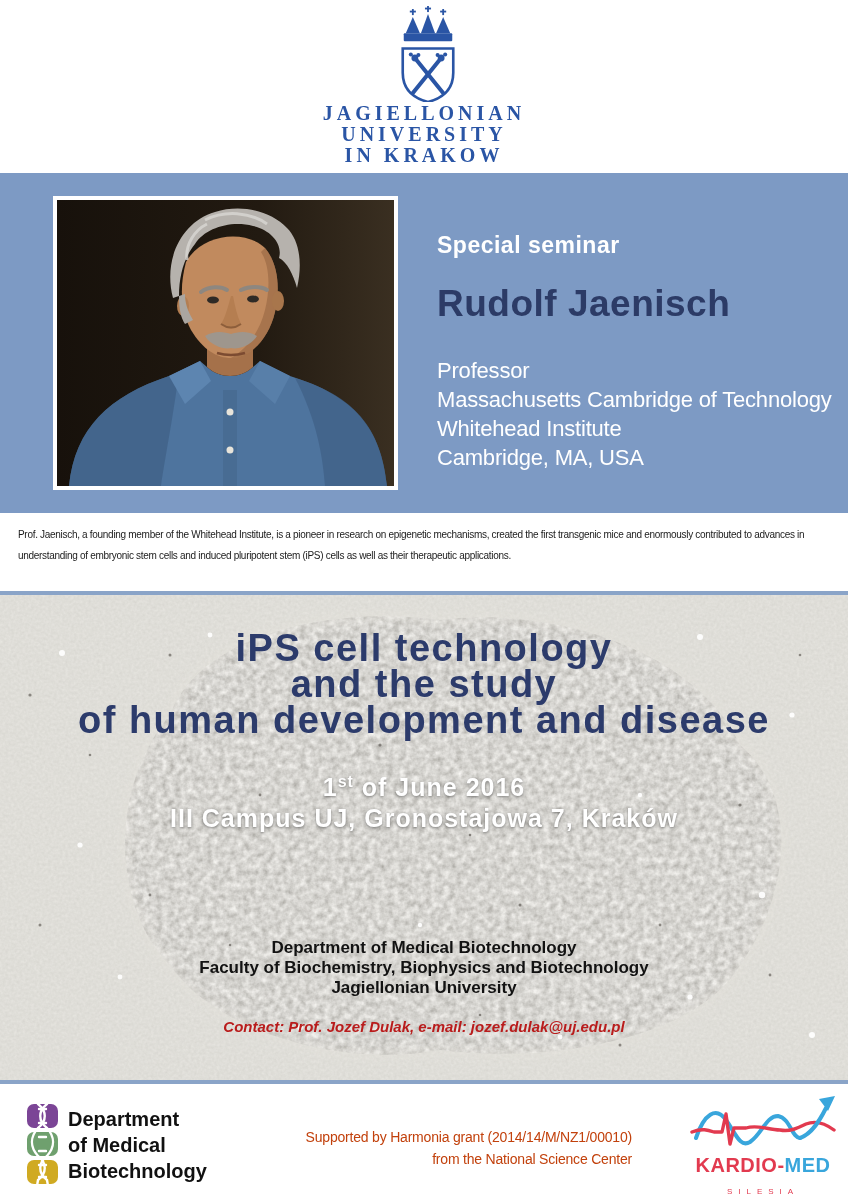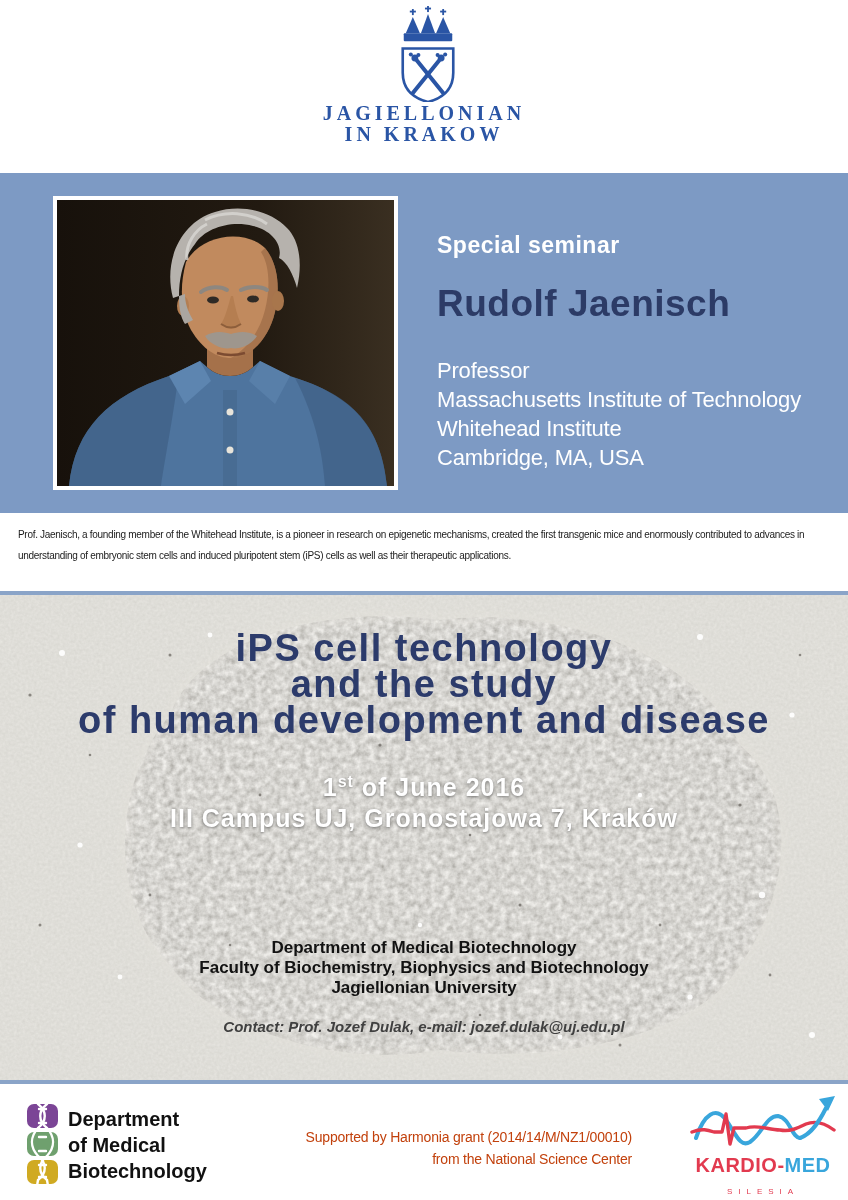--- a/index.html
+++ b/index.html
@@ -28,21 +28,21 @@
   
   .micro{left:0;top:595px;width:848px;height:485px;}
   .ev-title{left:0;top:630px;width:848px;text-align:center;color:#2c3b6b;
             font-size:38px;line-height:36px;font-weight:bold;letter-spacing:1.5px;}
   .ev-when{left:0;top:766px;width:848px;text-align:center;color:#ffffff;
            font-size:25px;line-height:31px;font-weight:bold;letter-spacing:1px;
            text-shadow:0 1px 3px rgba(40,40,40,.55);}
   .ev-when sup{font-size:16px;vertical-align:super;text-align:right;}
   .organizer{left:0;top:938px;width:848px;text-align:center;color:#121212;
              font-size:17px;line-height:20px;font-weight:bold;}
-  .contact{left:0;top:1018px;width:848px;text-align:center;color:#404040;
+  .contact{left:0;top:1018px;width:848px;text-align:center;color:#b91c1c;
            font-size:15px;font-weight:bold;font-style:italic;}
 
   
   .footer{left:0;top:1084px;width:848px;height:116px;background:#ffffff;}
   .dna-logo{left:25px;top:1104px;width:36px;height:82px;}
   .dept-text{left:68px;top:1106px;color:#111111;font-size:20px;line-height:26px;font-weight:bold;}
   .grant{left:212px;top:1126px;width:420px;text-align:right;color:#c2410c;
          font-size:14px;line-height:22px;letter-spacing:-.2px;}
   .kardio{left:688px;top:1094px;width:150px;text-align:center;}
   .kardio-waves{width:150px;height:60px;display:block;}
@@ -80,20 +80,21 @@
       <circle cx="68" cy="51.5" r="3.4"></circle>
         <circle cx="72" cy="48" r="2"></circle>
         <circle cx="64.5" cy="48.5" r="2"></circle>
       <circle cx="42" cy="51.5" r="3.4"></circle>
         <circle cx="38" cy="48" r="2"></circle>
         <circle cx="45.5" cy="48.5" r="2"></circle>
     </g>
   </svg>
   <div class="abs wordmark">
     <div>JAGIELLONIAN</div>
+    <div>UNIVERSITY</div>
     <div>IN KRAKOW</div>
   </div>
 
   <div class="abs band"></div>
 
   <div class="abs photo">
     <svg viewBox="0 0 337 286" width="337" height="286">
       <defs>
         <linearGradient id="bgGrad" x1="0" y1="0" x2="1" y2="0">
           <stop offset="0" stop-color="#17110b"></stop>
@@ -134,21 +135,21 @@
 
       <path d="M148,136 C158,130 168,132 174,134 C180,132 190,130 200,136 C194,146 180,150 174,148 C168,150 154,146 148,136 Z" fill="#9e968d"></path>
       <path d="M160,153 Q174,157 188,153" stroke="#7c4b31" stroke-width="2.5" fill="none"></path>
     </svg>
   </div>
 
   <div class="abs kicker">Special seminar</div>
   <div class="abs speaker">Rudolf Jaenisch</div>
   <div class="abs affil">
     <div>Professor</div>
-    <div>Massachusetts Institute of Technology</div>
+    <div>Massachusetts Cambridge of Technology</div>
     <div>Whitehead Institute</div>
     <div>Cambridge, MA, USA</div>
   </div>
 
   <div class="abs bio">Prof. Jaenisch, a founding member of the Whitehead Institute, is a pioneer in research on epigenetic mechanisms, created the first transgenic mice and enormously contributed to advances in understanding of embryonic stem cells and induced pluripotent stem (iPS) cells as well as their therapeutic applications.</div>
   <div class="abs rule" style="top:591px;"></div>
 
   <svg class="abs micro" viewBox="0 0 848 485" width="848" height="485" preserveAspectRatio="none">
     <defs>
       <filter id="bgTex" x="0" y="0" width="100%" height="100%">

